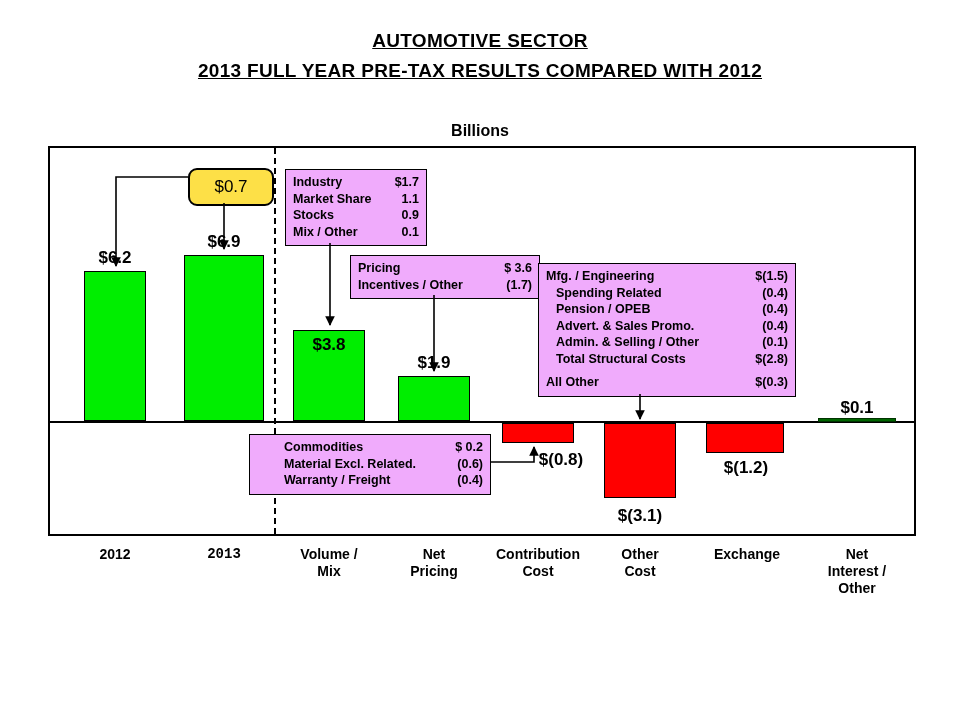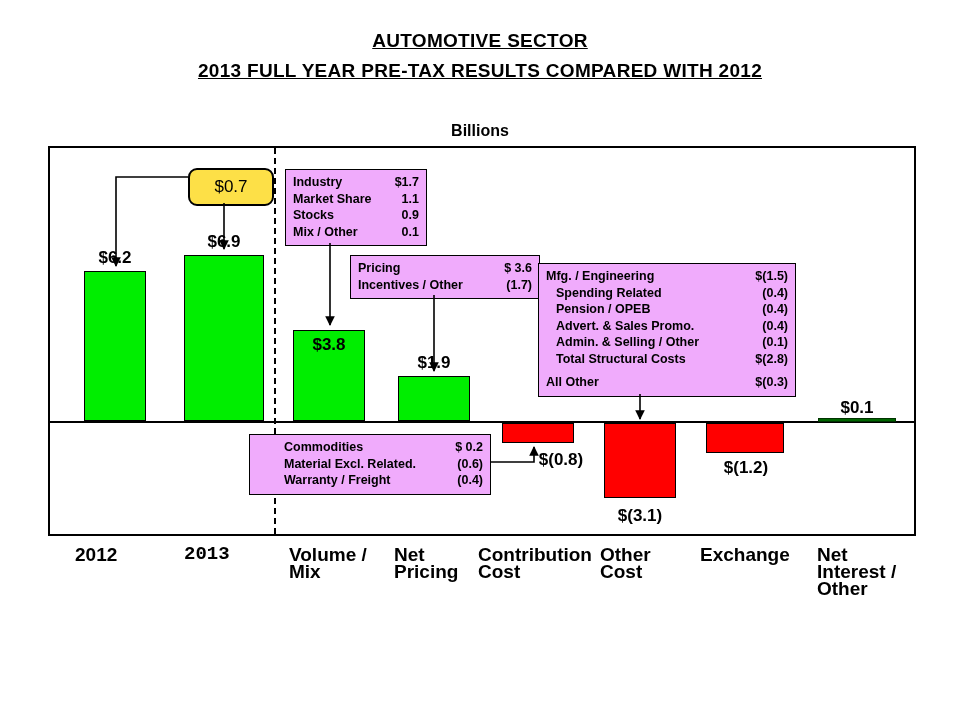--- a/index.html
+++ b/index.html
@@ -80,22 +80,23 @@
   
   .bar-label {
     font-size: 17px;
     font-weight: bold;
     white-space: nowrap;
     text-align: center;
   }
 
   
   .cat-label {
-    font-size: 19px;
-    font-weight: bold;
+    font-size: 14px;
+    font-weight: bold;
+    text-align: center;
     line-height: 17px;
     white-space: nowrap;
   }
 
   
   .callout {
     border: 1px solid #000;
     background: #f0abfc;
     box-sizing: border-box;
     font-size: 12.5px;

